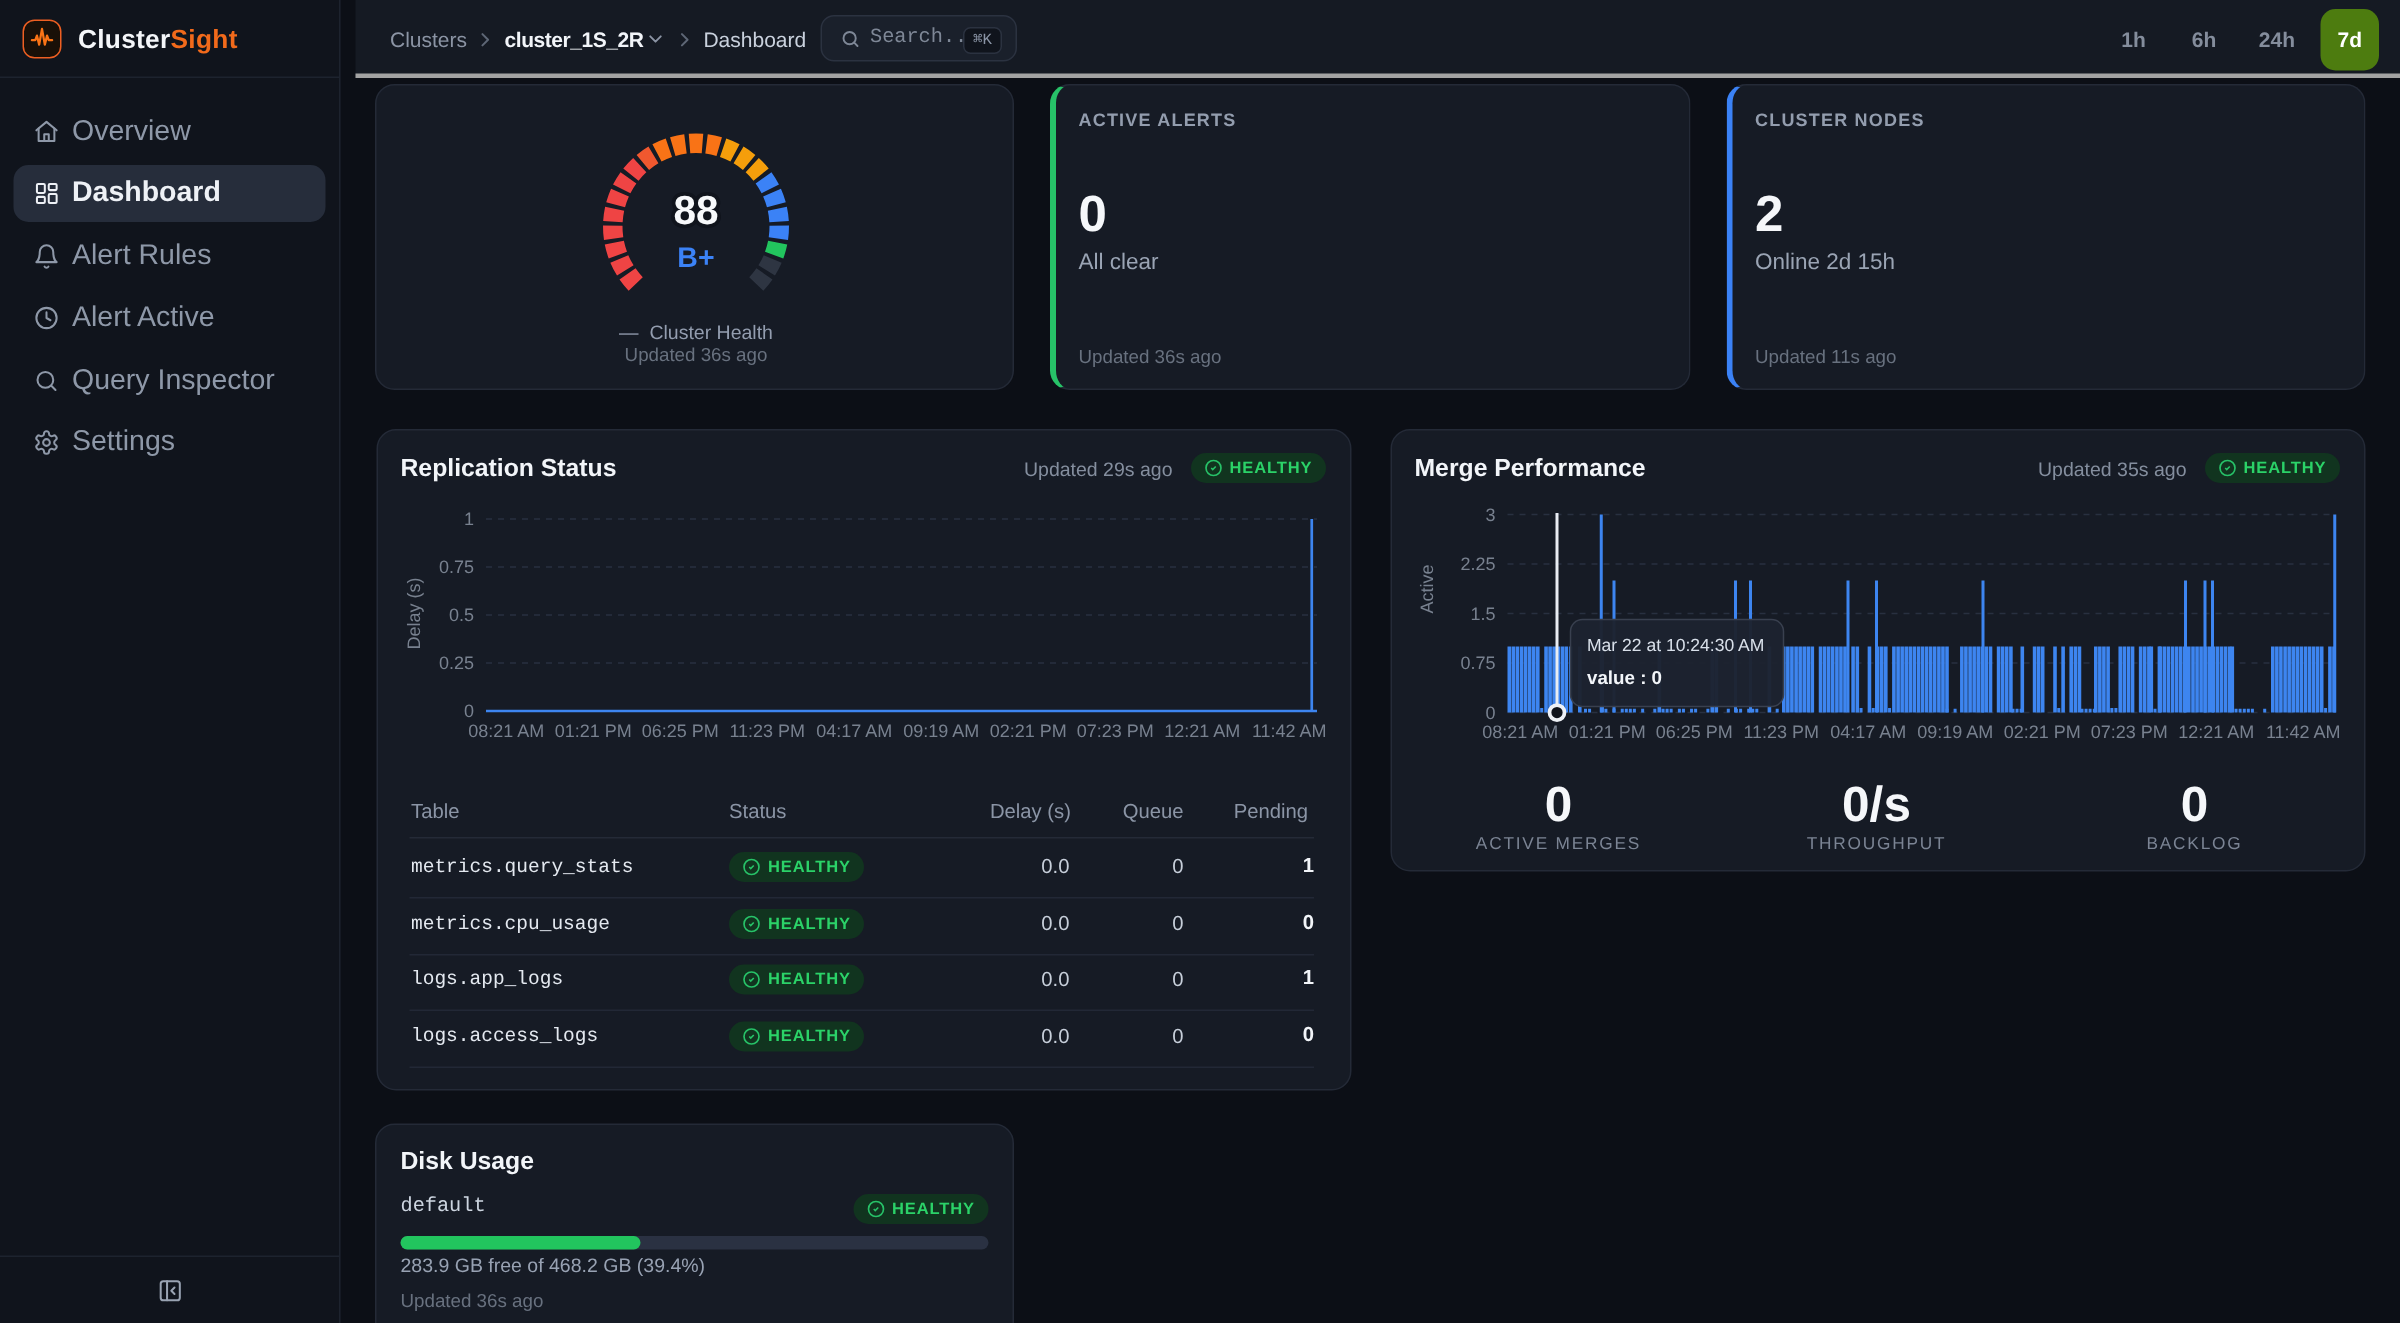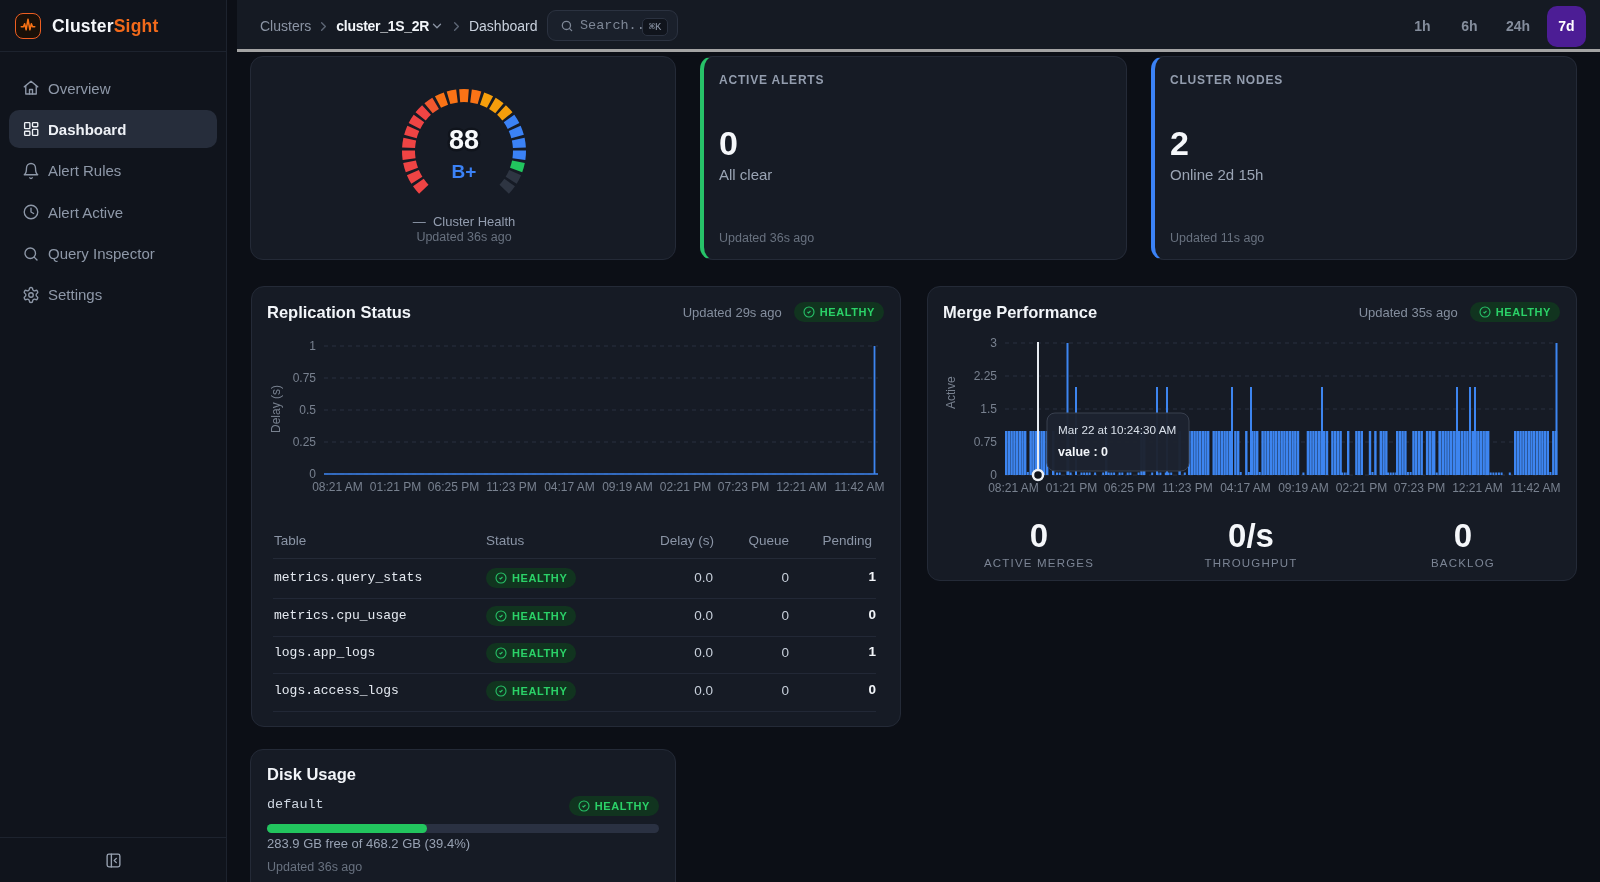--- a/index.html
+++ b/index.html
@@ -2,38 +2,38 @@
 <html><head><meta charset="utf-8">
 <style>
 * { margin:0; padding:0; box-sizing:border-box; }
 html,body { width:1600px; height:882px; overflow:hidden; background:#0c0f16; font-family:"Liberation Sans",sans-serif; }
 .sidebar { position:absolute; left:0; top:0; width:227px; height:882px; background:#10141c; border-right:1px solid #1d232e; }
 .sidehead { position:absolute; left:0; top:0; width:100%; height:52px; border-bottom:1px solid #1d232e; }
 .logo { position:absolute; left:15px; top:13px; width:26px; height:26px; border:1.5px solid #ee5f22; border-radius:8px; background:#191008; display:flex; align-items:center; justify-content:center; }
 .brand { position:absolute; left:52px; top:16px; font-size:17.5px; font-weight:bold; color:#f4f6f9; letter-spacing:.2px; }
 .brand em { font-style:normal; color:#f26a1b; }
 .nav { position:absolute; top:69px; left:9px; right:9px; }
-.nitem { position:relative; height:38px; margin-bottom:3.4px; border-radius:10px; display:flex; align-items:center; color:#8e98a8; font-size:15px; font-weight:500;text-align:right; }
+.nitem { position:relative; height:38px; margin-bottom:3.4px; border-radius:10px; display:flex; align-items:center; color:#8e98a8; font-size:19px; font-weight:500;text-align:right; }
 .nitem svg { position:absolute; left:13px; }
 .nitem span { position:absolute; left:39px; }
 .nitem.active { background:#262d3b; color:#eef1f6; font-weight:600; }
 .sidefoot { position:absolute; left:0; bottom:0; width:226px; height:45px; border-top:1px solid #1d232e; display:flex; align-items:center; justify-content:center; }
 .topbar { position:absolute; left:237px; top:0; width:1372px; height:52px; background:#151a23; border-bottom:3px solid #a3a3a3; }
 .crumbs { position:absolute; left:23px; top:0; height:52px; display:flex; align-items:center; gap:5px; font-size:14px; }
 .c-dim { color:#8b94a4; }
 .c-strong { color:#f2f5f9; font-weight:bold; }
 .c-mid { color:#c9d1dd; font-weight:500; }
 .chev { color:#5d6675; }
 .search { position:absolute; left:310px; top:10px; width:131px; height:31px; background:#1a202b; border:1px solid #2b3240; border-radius:9px;font-family:Liberation Mono, monospace; }
 .search .mag { position:absolute; left:12px; top:8px; }
 .search .ph { position:absolute; left:32px; top:7px; font-size:13.5px; color:#7e8796; }
 .kbd { position:absolute; right:9px; top:6.5px; width:26px; height:18px; background:#10141c; border:1px solid #2b3240; border-radius:5px; color:#8b95a6; font-size:10.5px; text-align:center; line-height:17px; }
 .times { position:absolute; right:23px; top:0; height:52px; display:flex; align-items:center; gap:8px; }
 .tbtn { min-width:39px; height:41px; display:flex; align-items:center; justify-content:center; color:#848d9c; font-size:14px; font-weight:600; padding:0 9px; }
-.tbtn.on { background:#4c1d95; color:#fff; border-radius:10px; }
+.tbtn.on { background:#4d7c0f; color:#fff; border-radius:10px; }
 .card { position:absolute; background:#161b25; border:1px solid #242a37; border-radius:13px; }
 .ovtitle { position:absolute; left:15px; top:16px; font-size:12px; font-weight:bold; letter-spacing:0.8px; color:#939dae; }
 .bignum { position:absolute; left:15px; top:67px; font-size:34px; font-weight:bold; color:#f5f7fa; }
 .subline { position:absolute; left:15px; top:109px; font-size:15px; color:#9aa4b4; }
 .updated { position:absolute; left:15px; bottom:14px; font-size:12.5px; color:#68717f; }
 .ctitle { position:absolute; left:15px; top:302px; font-size:16.5px; font-weight:bold; color:#f2f5f9; }
 .chead-right { position:absolute; display:flex; align-items:center; gap:12px; }
 .upd { font-size:13px; color:#848e9e; }
 .badge { display:inline-flex; align-items:center; gap:5px; background:#11341f; border-radius:999px; padding:0 9px; height:20px; color:#2bd268; font-size:11px; font-weight:bold; letter-spacing:.6px; }
 .tick { font-size:12px; fill:#78818f; font-family:"Liberation Sans",sans-serif; }

